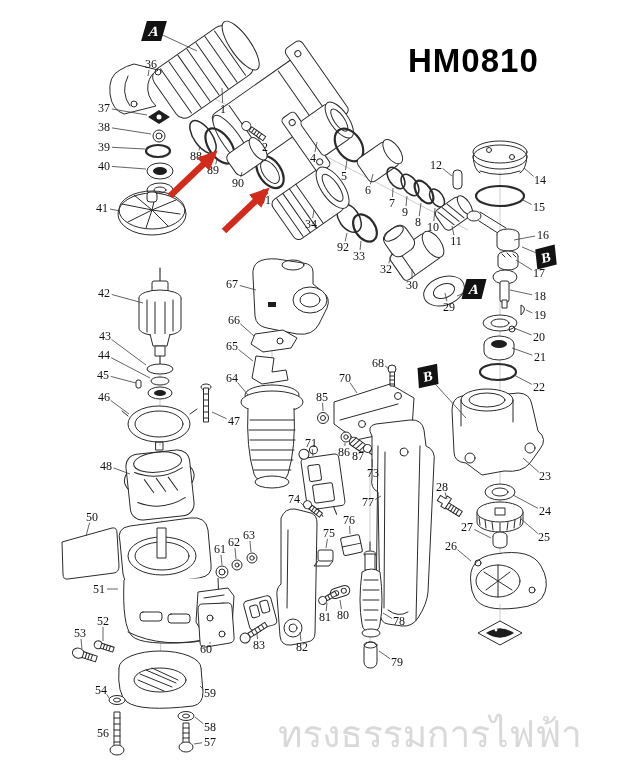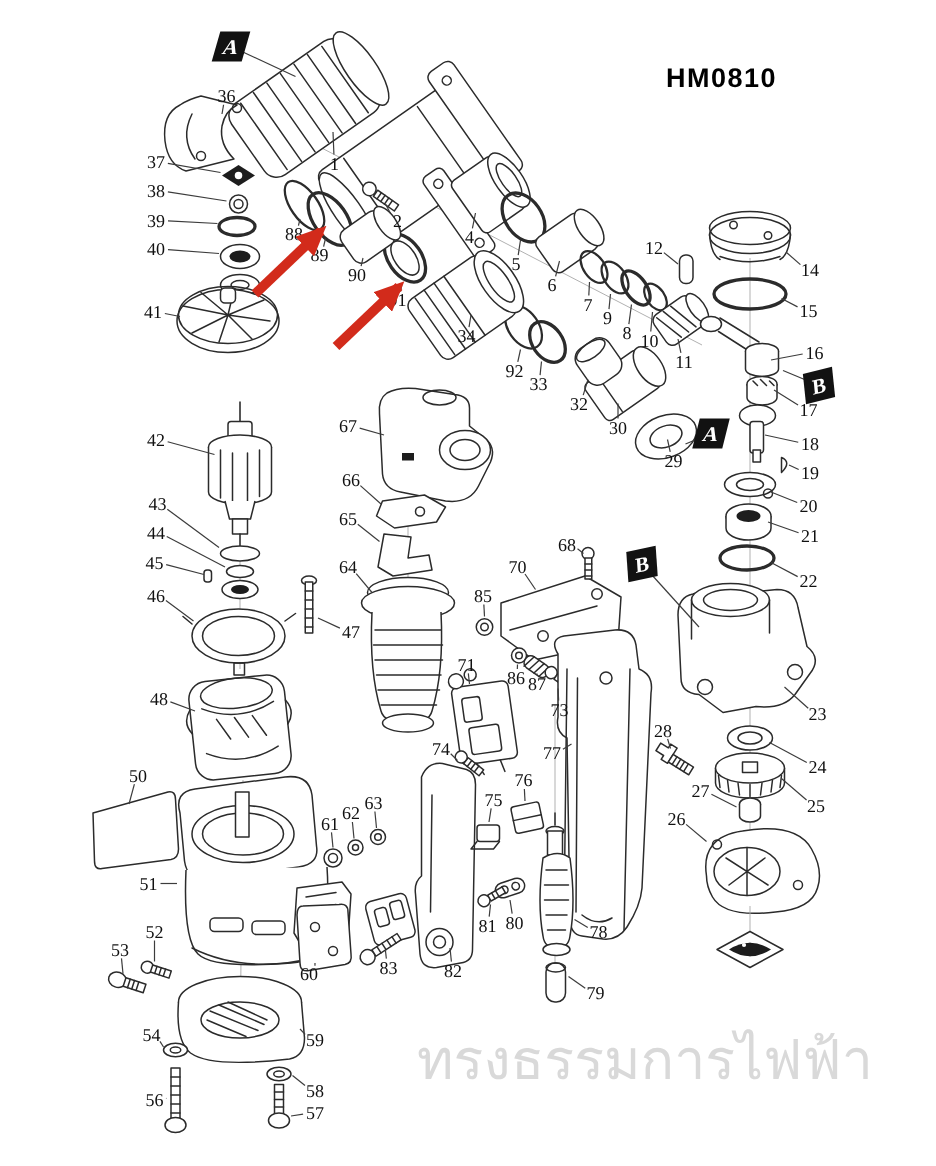--- a/index.html
+++ b/index.html
@@ -1,20 +1,20 @@
 <!DOCTYPE html>
 <html><head>
 <meta charset="utf-8">
 <style>
   html,body{margin:0;padding:0;background:#ffffff;}
   .stage{position:relative;width:624px;height:777px;background:#fff;overflow:hidden;
          font-family:"Liberation Sans","DejaVu Sans",sans-serif;}
-  .title{position:absolute;left:408px;top:42px;font-size:18px;font-weight:bold;
-         letter-spacing:1px;color:#000;margin-left:36px;}
-  .watermark{position:absolute;left:278px;top:676px;font-size:37px;color:#d9d9d9;
+  .title{position:absolute;left:408px;top:42px;font-size:33px;font-weight:bold;
+         letter-spacing:1px;color:#000;}
+  .watermark{position:absolute;left:278px;top:704px;font-size:37px;color:#d9d9d9;
          font-family:"DejaVu Sans",sans-serif;white-space:nowrap;}
   svg{position:absolute;left:0;top:0;}
   .fw{fill:#fff;stroke:#2b2b2b;stroke-width:1;stroke-linejoin:round;}
   .ln{fill:none;stroke:#2b2b2b;stroke-width:1;stroke-linecap:round;stroke-linejoin:round;}
   .t15{stroke-width:1.5;}
   .th{stroke-width:2.2;}
   .dk{fill:#1d1d1d;stroke:none;}
   .axis{fill:none;stroke:#a8a8a8;stroke-width:0.6;}
   .part-label{font:12px "Liberation Serif","DejaVu Serif",serif;fill:#111;text-anchor:middle;}
   .leader{stroke:#3c3c3c;stroke-width:0.8;}

